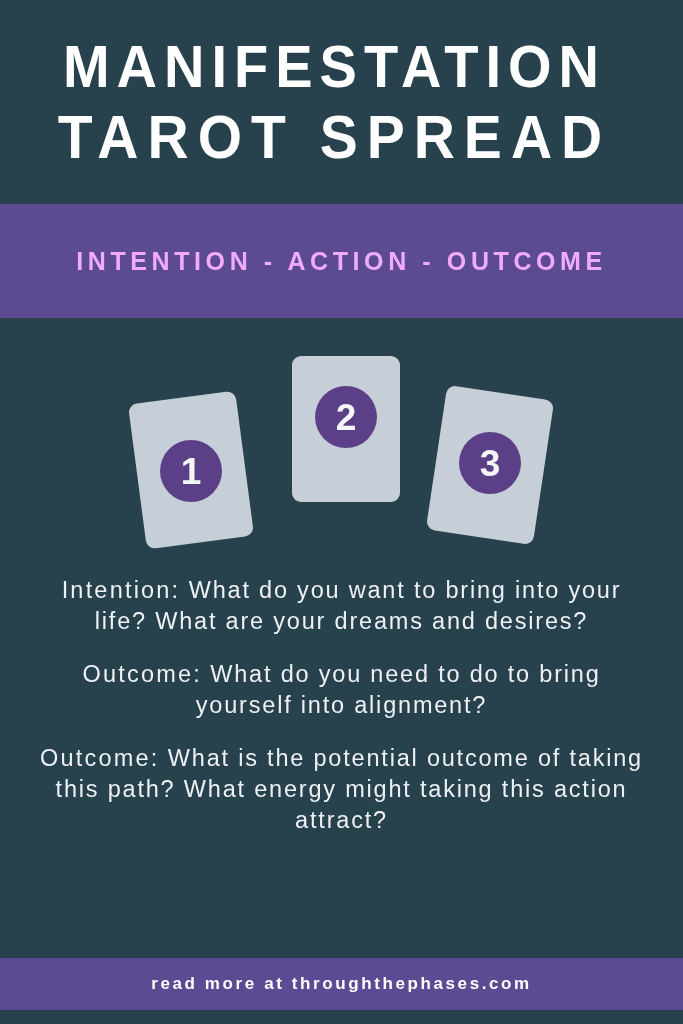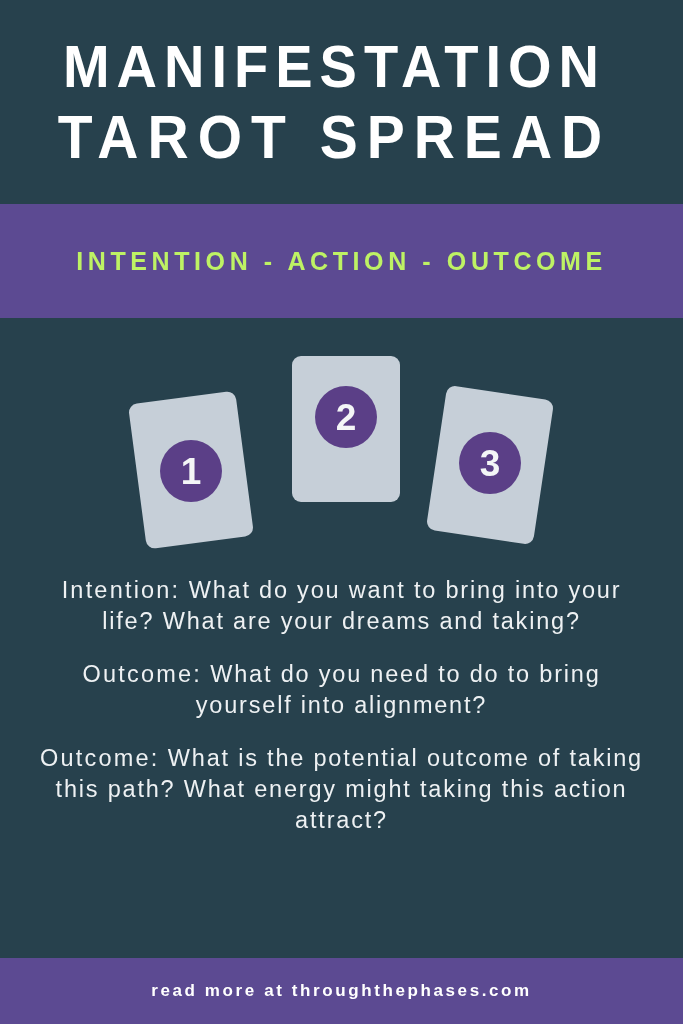--- a/index.html
+++ b/index.html
@@ -52,21 +52,21 @@
     top: 204px;
     left: 0;
     width: 683px;
     height: 114px;
     background: #5c4a92;
     display: flex;
     align-items: center;
     justify-content: center;
   }
   .subtitle-text {
-    color: #bef264;
+    color: #f0abfc;
     font-weight: 700;
     font-size: 25px;
     letter-spacing: 4.6px;
     text-transform: uppercase;
     white-space: nowrap;
     text-align: center;
   }
 
   
   .cards {
@@ -140,21 +140,21 @@
     font-weight: 400;
     letter-spacing: 2.2px;
   }
 
   
   .band-footer {
     position: absolute;
     left: 0;
     top: 958px;
     width: 683px;
-    height: 66px;
+    height: 52px;
     background: #5c4a92;
     display: flex;
     align-items: center;
     justify-content: center;
   }
   .footer-text {
     color: #ffffff;
     font-weight: 700;
     font-size: 17px;
     letter-spacing: 2.6px;
@@ -182,21 +182,21 @@
     <div class="card card-2">
       <div class="card-circle">2</div>
     </div>
     <div class="card card-3">
       <div class="card-circle">3</div>
     </div>
   </div>
 
   <div class="body-block">
     <p class="para">
-      <span class="lead">Intention:</span><span> What do you want to bring into your life? What are your dreams and taking?</span>
+      <span class="lead">Intention:</span><span> What do you want to bring into your life? What are your dreams and desires?</span>
     </p>
     <p class="para">
       <span class="lead">Outcome:</span><span> What do you need to do to bring yourself into alignment?</span>
     </p>
     <p class="para">
       <span class="lead">Outcome:</span><span> What is the potential outcome of taking this path? What energy might taking this action attract?</span>
     </p>
   </div>
 
   <div class="band-footer">

